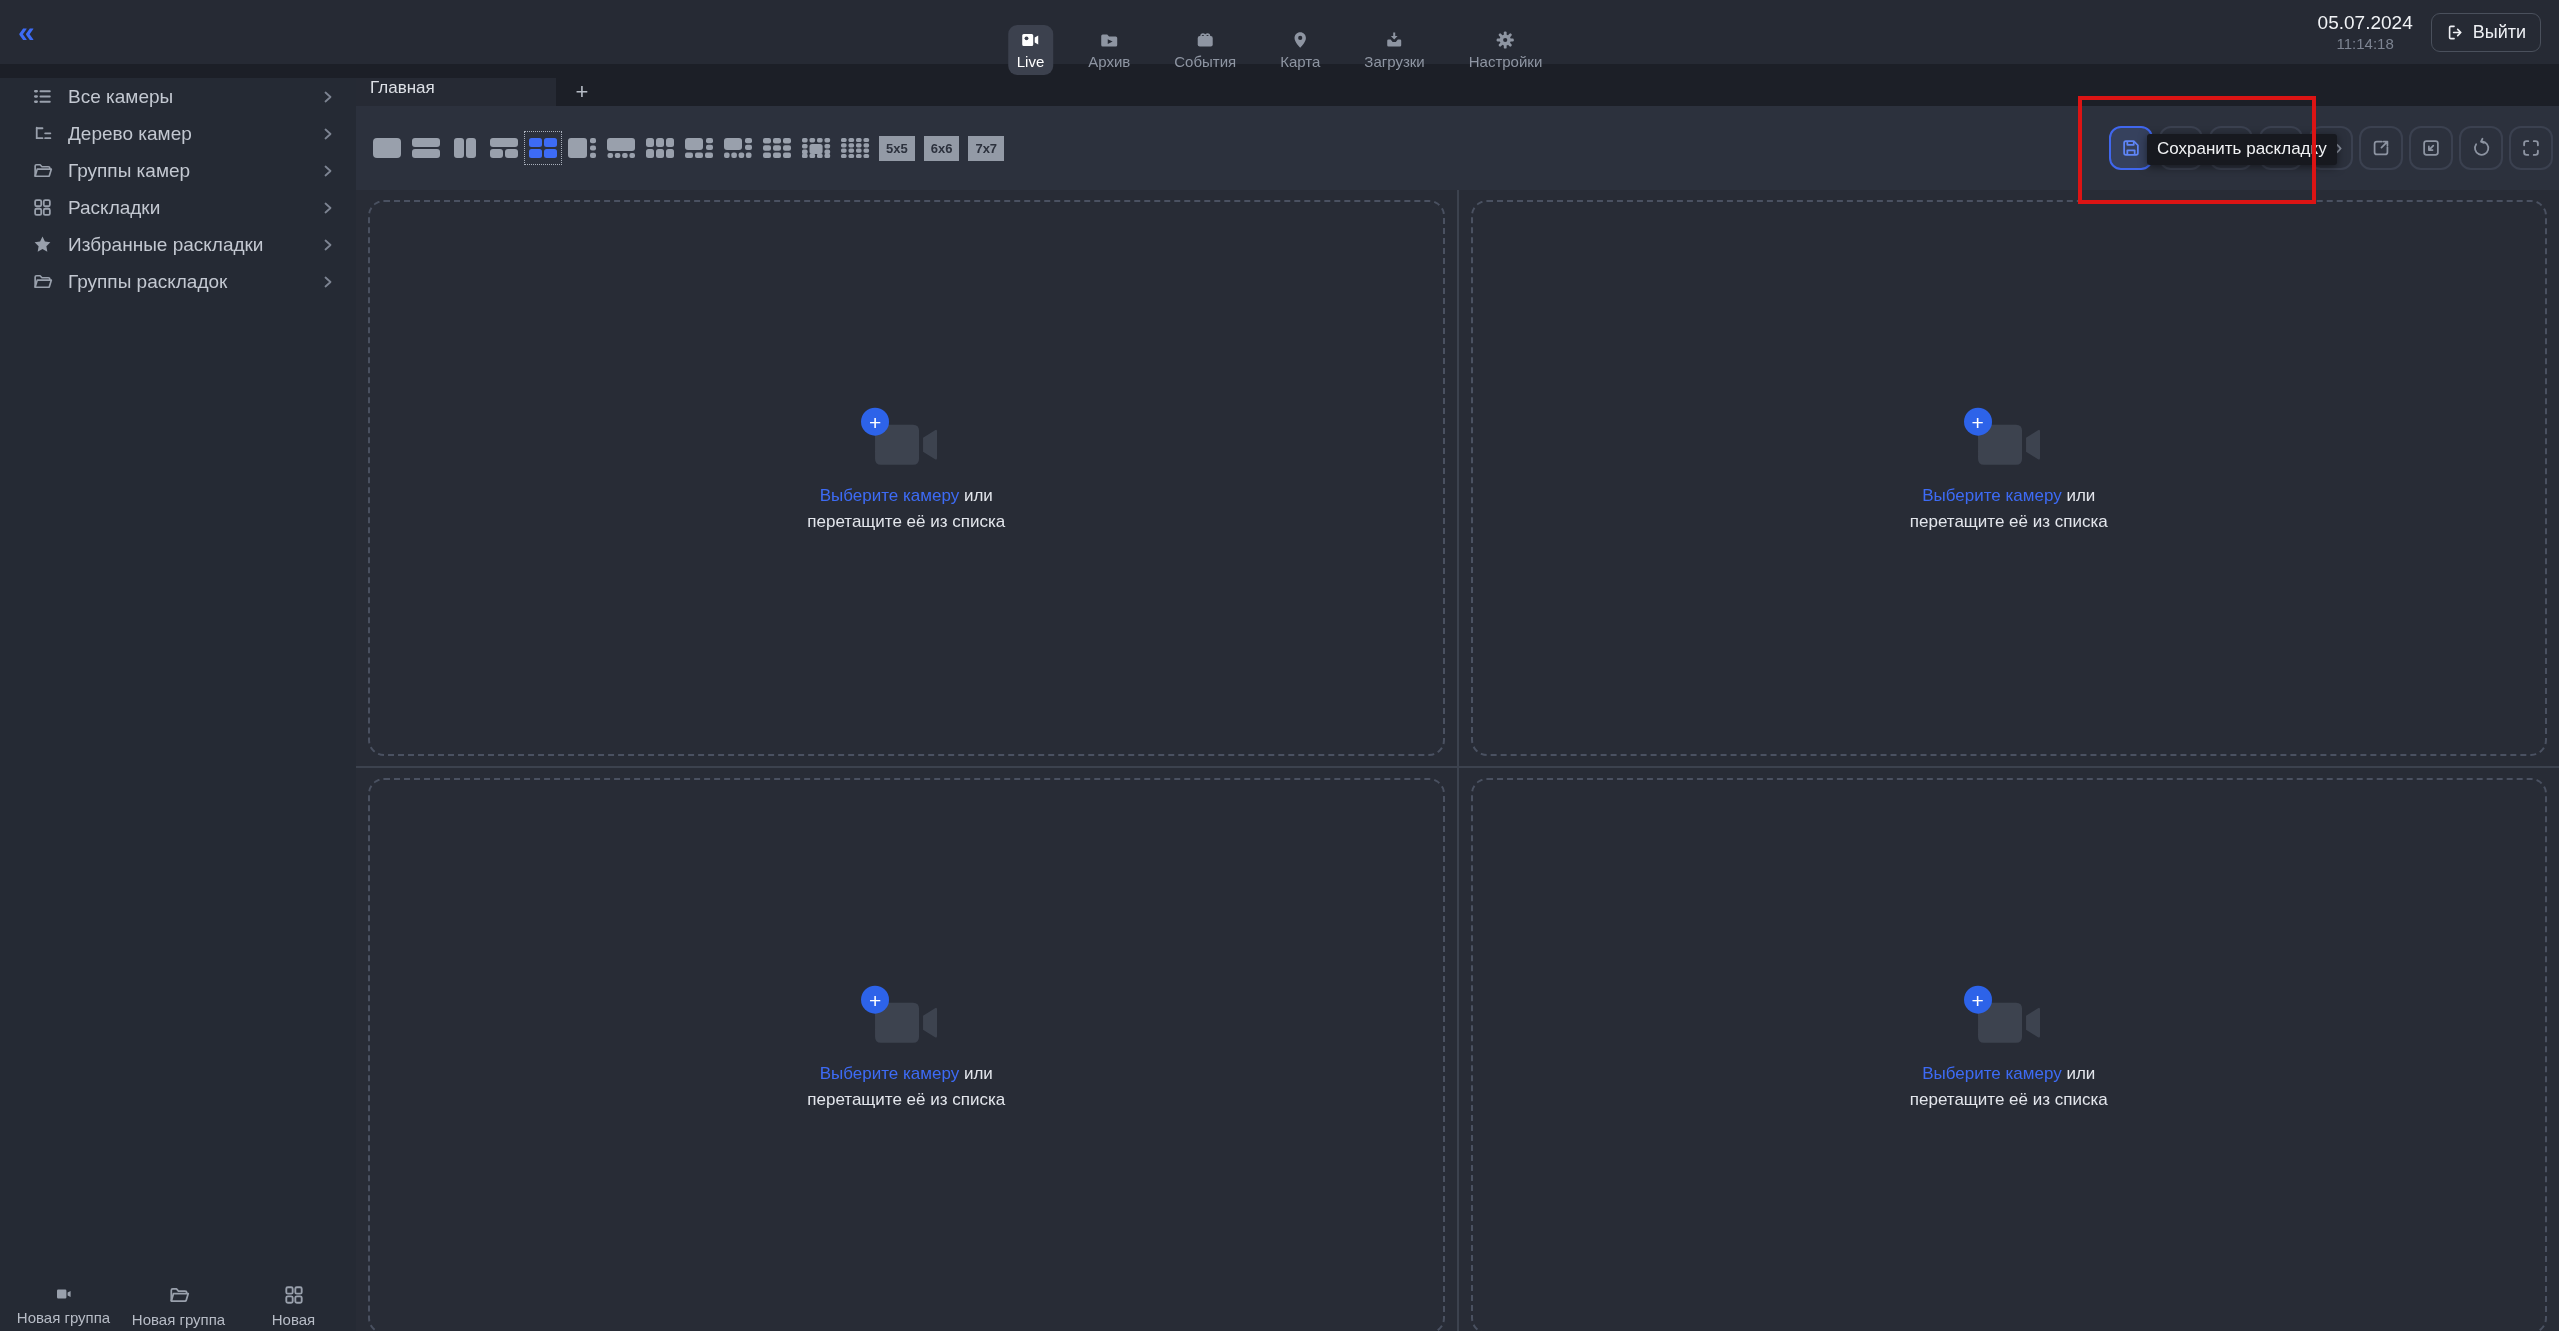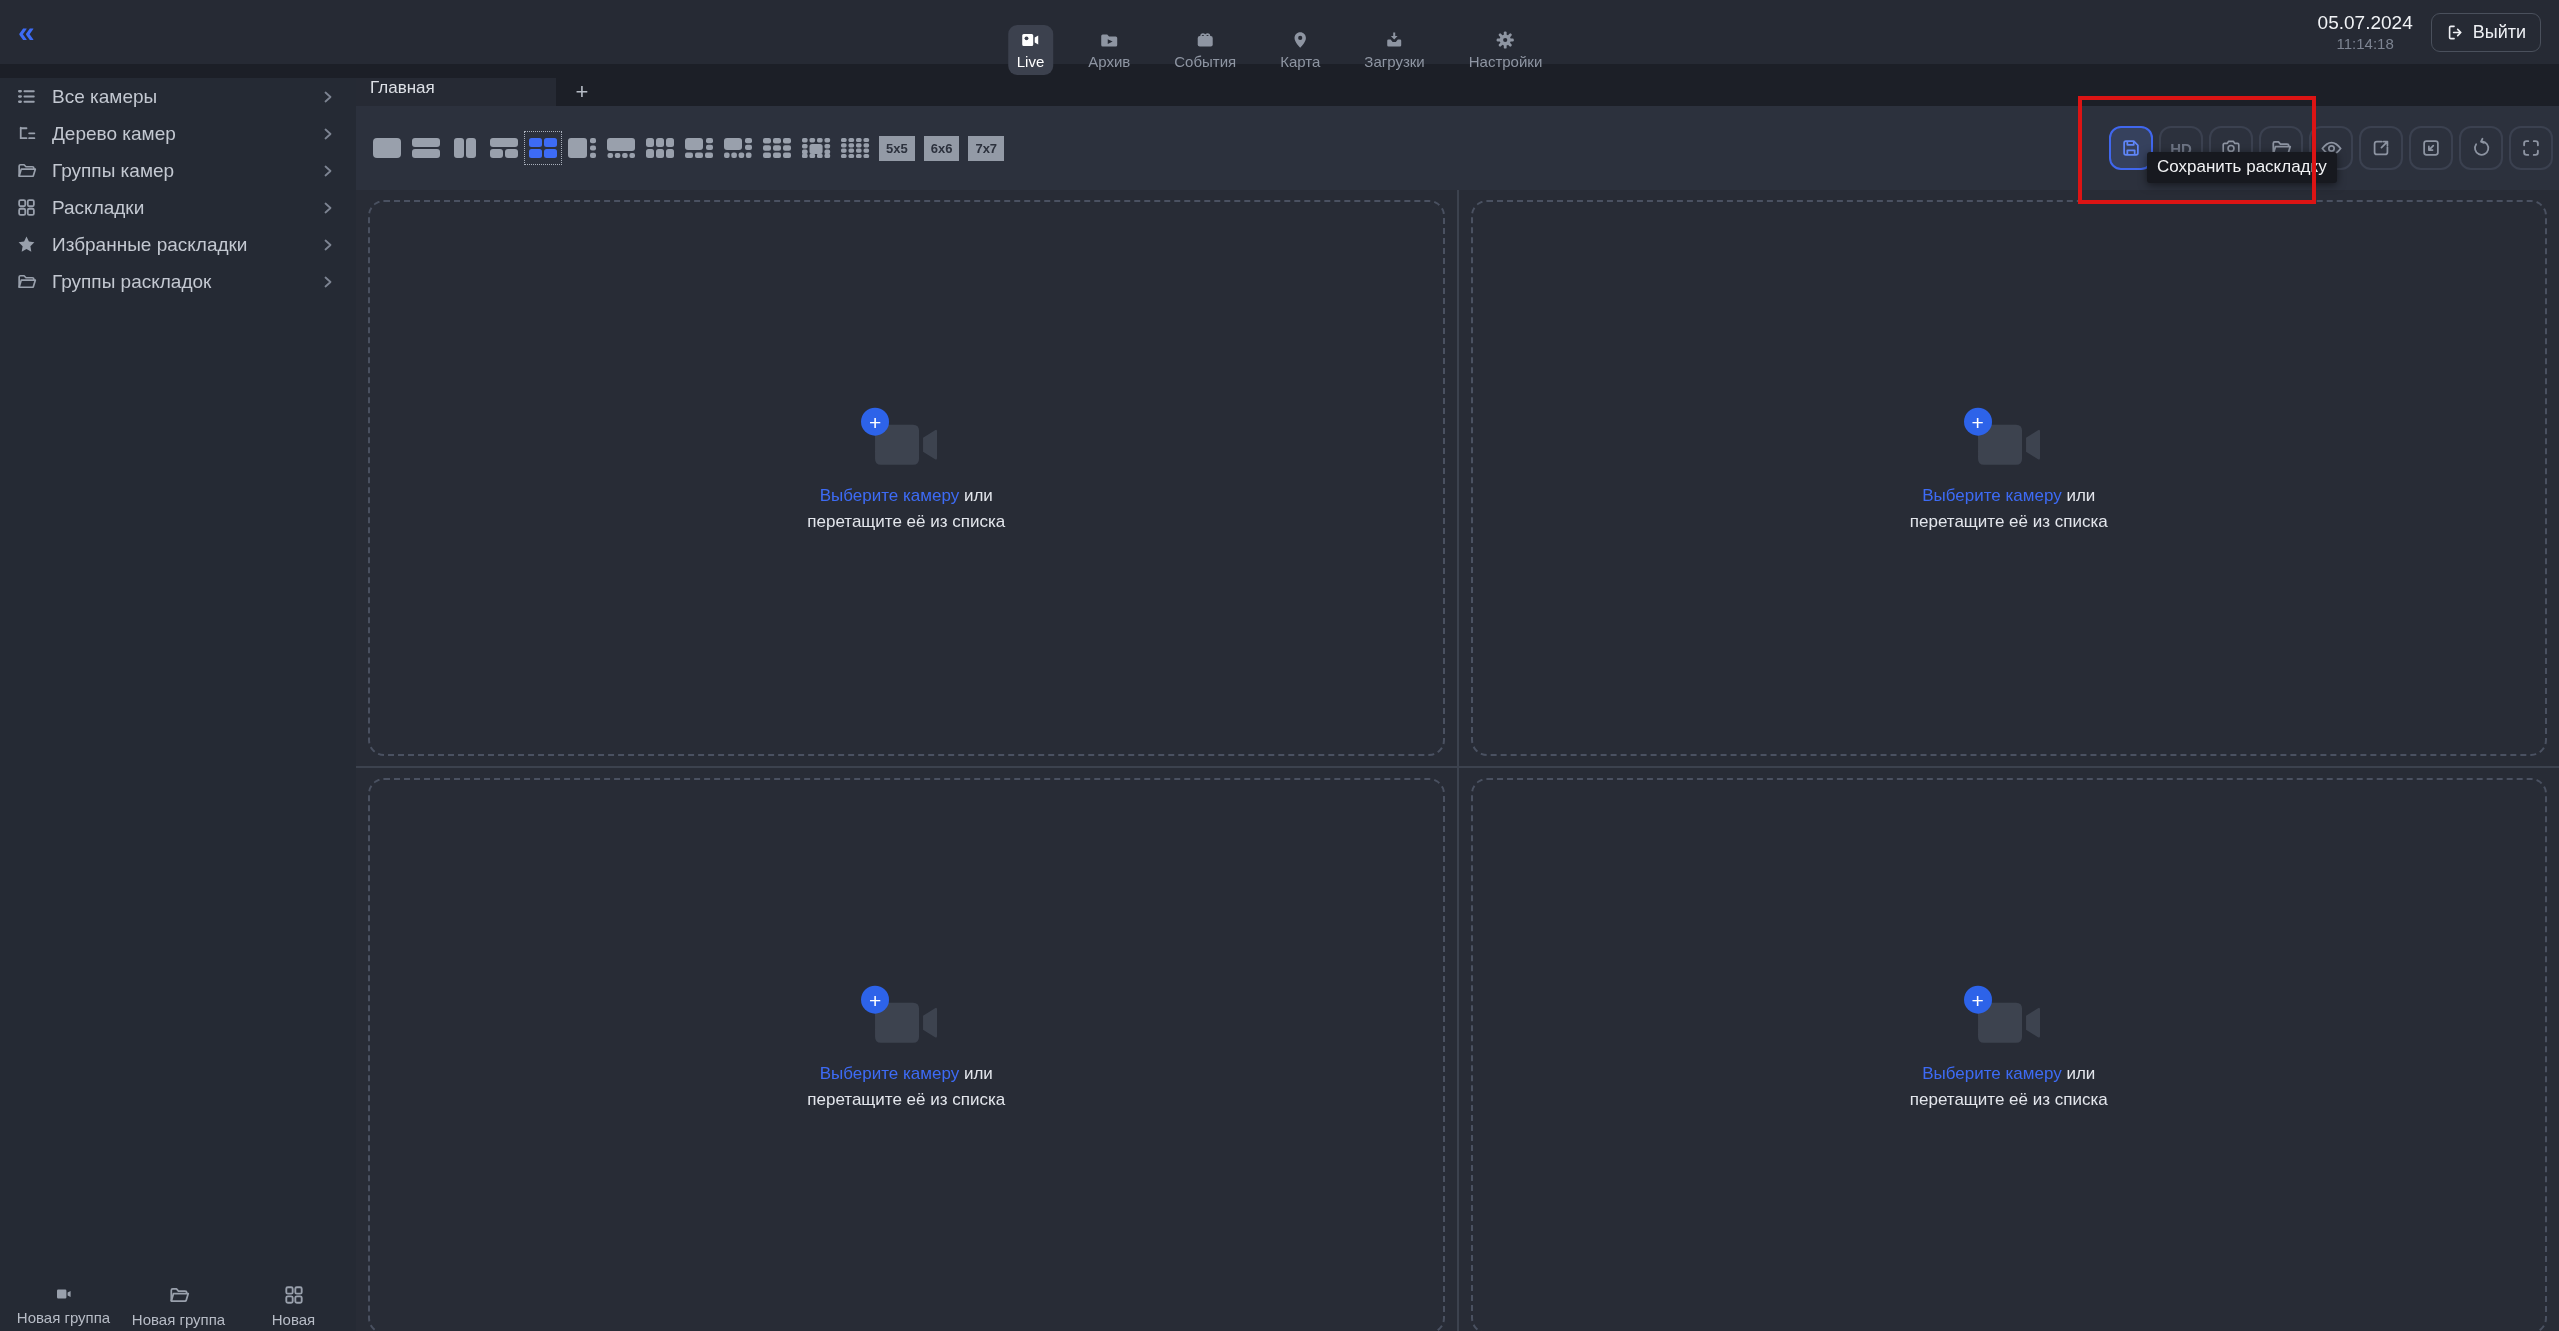--- a/index.html
+++ b/index.html
@@ -37,21 +37,21 @@
     padding:8px 14px; color:#eef0f4; font-size:18px; cursor:pointer; background:transparent;
   }
 
   
   .strip { height:14px; background:#1c1f27; }
   .body { display:flex; height:1253px; }
 
   
   .sidebar { position:relative; width:356px; background:#252a34; flex:none; }
   .side-item {
-    height:37px; display:flex; align-items:center; padding:0 20px 0 16px;
+    height:37px; display:flex; align-items:center; padding:0 20px 0 32px;
     color:#c3c8d1; font-size:19px; cursor:pointer;
   }
   .side-item .s-icon { color:#99a0ac; margin-right:15px; flex:none; }
   .side-item .s-label { flex:1; }
   .side-item .chev { color:#7d8492; flex:none; }
   .side-bottom {
     position:absolute; left:0; bottom:-17px; width:100%;
     display:flex; justify-content:flex-start; padding-left:6px;
   }
   .side-bottom .sb-btn {
@@ -114,21 +114,21 @@
   }
   .ph-text { font-size:17px; line-height:1.55; color:#e3e6ec; }
   .ph-link { color:#3d6bf5; cursor:pointer; }
 
   
   .red-box {
     position:absolute; left:2078px; top:96px; width:238px; height:108px;
     border:4px solid #dc1414; z-index:6; pointer-events:none;
   }
   .tooltip {
-    position:absolute; left:2147px; top:152px; z-index:5;
+    position:absolute; left:2147px; top:134px; z-index:5;
     background:#17191f; color:#f2f3f5; font-size:17px; padding:5px 10px 6px;
     border-radius:3px; white-space:nowrap; box-shadow:0 2px 8px rgba(0,0,0,.5);
   }
 </style>
 </head>
 <body>
 
 <div class="app">
 
   <div class="topbar">

